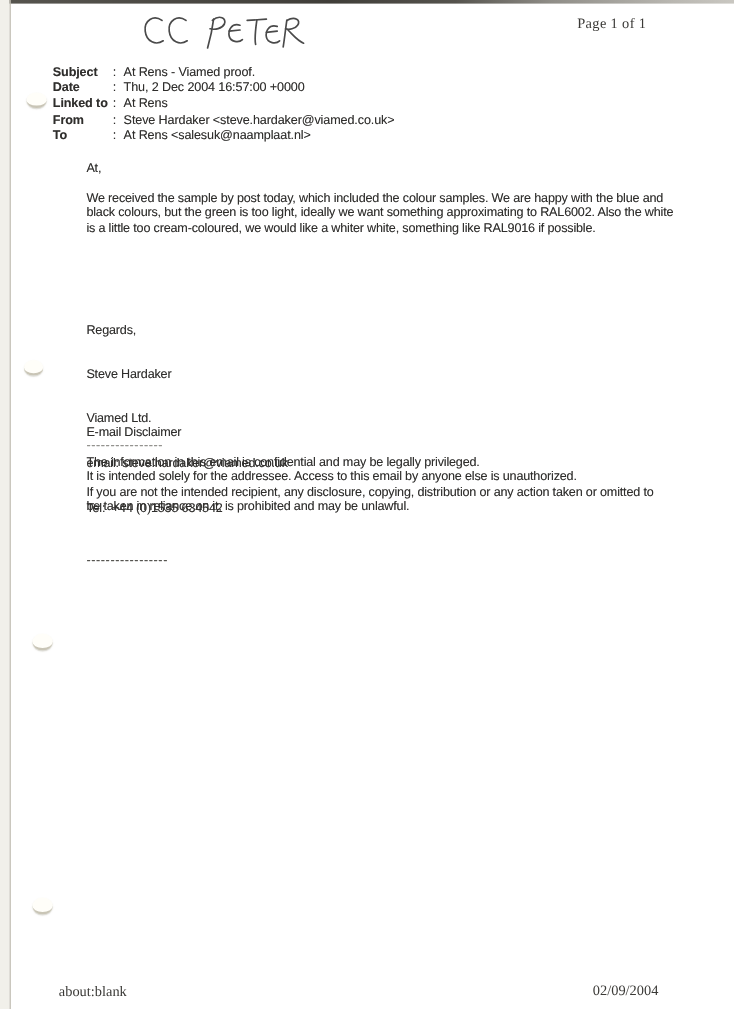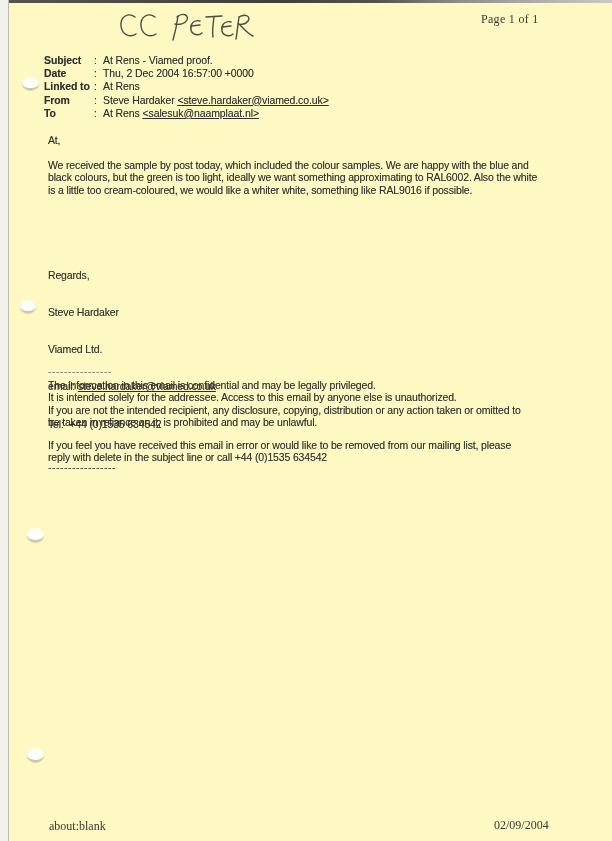--- a/index.html
+++ b/index.html
@@ -5,21 +5,21 @@
   * { box-sizing: border-box; }
   html, body { margin: 0; padding: 0; }
   body {
     width: 612px; height: 841px;
     background: #e9e8e4;
     font-family: "Liberation Sans", sans-serif;
   }
   .page {
     position: relative;
     width: 612px; height: 841px;
-    background: #fef9c3;
+    background: #ffffff;
     overflow: hidden;
     color: #2f2e2c;
   }
   
   .scan-topline {
     position: absolute; top: 0; left: 0; width: 612px; height: 3px;
     background: linear-gradient(90deg, #57554f 0%, #403e39 45%, #55534d 62%, #8f8d87 75%, #bab8b2 92%, #c9c7c1 100%);
   }
   .scan-leftband {
     position: absolute; top: 0; left: 0; width: 8px; height: 841px;
@@ -48,25 +48,25 @@
 
   
   .mail-headers {
     position: absolute; left: 44px; top: 54px;
     font-size: 10.5px; letter-spacing: -0.1px; line-height: 13.2px;
     text-shadow: 0 0 0.5px rgba(70,70,70,0.45);
   }
   .hrow { display: grid; grid-template-columns: 50px 9px auto; white-space: pre; }
   .hlabel { font-weight: bold; }
   .hcolon { }
-  .link { text-decoration: underline; text-underline-offset: 1px; }
+  .link { text-underline-offset: 1px; }
 
   
   .tblock {
-    position: absolute; left: 48px;
+    position: absolute; left: 72px;
     font-size: 10.5px; letter-spacing: -0.15px; line-height: 12.4px;
     white-space: pre-wrap; width: 522px;
     text-shadow: 0 0 0.5px rgba(70,70,70,0.45);
   }
   .greeting   { top: 134px; }
   .para1      { top: 159px; }
   .para2      { top: 209px; }
   .signature  { top: 244px; }
   .disc-title { top: 354px; }
   .disc-div-top { top: 365px; color: #8e8d88; letter-spacing: 0.5px; }
@@ -132,25 +132,24 @@
 is a little too cream-coloured, we would like a whiter white, something like RAL9016 if possible.</div>
 
   <div class="tblock signature">
     <div>Regards,</div>
     <div>Steve Hardaker</div>
     <div>Viamed Ltd.</div>
     <div><span>email: </span><span class="link">steve.hardaker@viamed.co.uk</span></div>
     <div>Tel:  +44 (0)1535 634542</div>
   </div>
 
+  <div class="tblock disc-title">E-mail Disclaimer</div>
   <div class="tblock disc-div-top">----------------</div>
   <div class="tblock disc-para1">The information in this email is confidential and may be legally privileged.
 It is intended solely for the addressee. Access to this email by anyone else is unauthorized.
 If you are not the intended recipient, any disclosure, copying, distribution or any action taken or omitted to
 be taken in reliance on it, is prohibited and may be unlawful.</div>
-  <div class="tblock disc-para2">If you feel you have received this email in error or would like to be removed from our mailing list, please
-reply with delete in the subject line or call +44 (0)1535 634542</div>
   <div class="tblock disc-div-bottom">-----------------</div>
 
   <div class="serif footer-left">about:blank</div>
   <div class="serif footer-right">02/09/2004</div>
 
 </div>
 
 </body></html>

